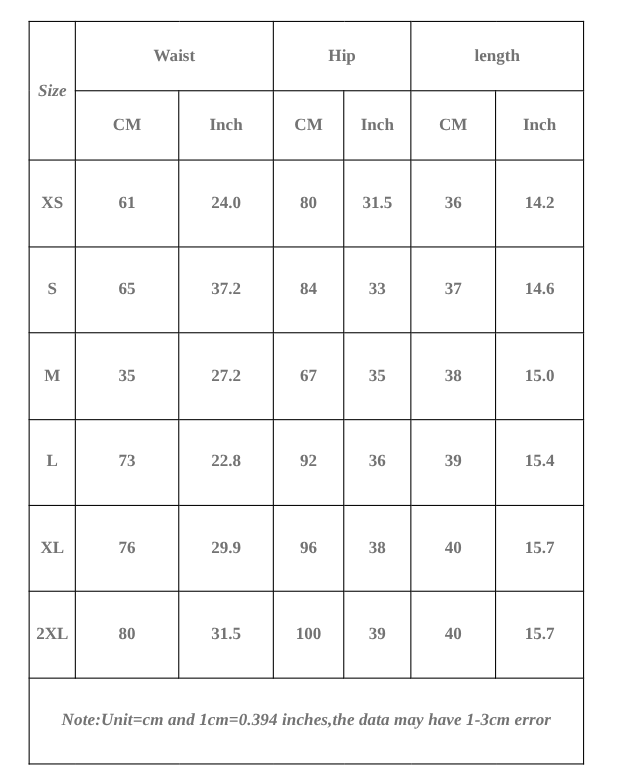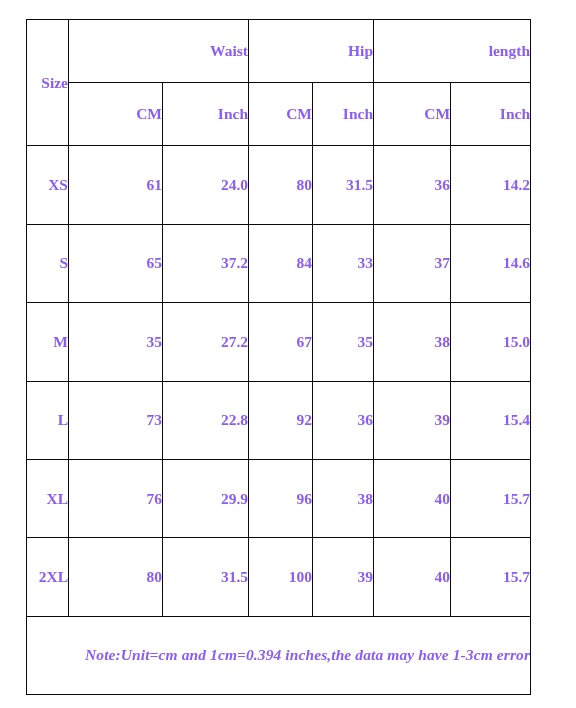--- a/index.html
+++ b/index.html
@@ -22,32 +22,33 @@
     height: 676px;
   }
   table.size-chart {
     width: 504px;
     height: 676px;
     border-collapse: collapse;
     table-layout: fixed;
   }
   table.size-chart td {
     border: 1.6px solid #0a0a0a;
-    text-align: right;
+    text-align: center;
     vertical-align: middle;
     font-weight: bold;
     font-size: 15.5px;
-    color: #8b5cf6;
+    color: #737373;
     padding: 0;
   }
   td.group-head {
     font-size: 16px;
   }
   td.size-head {
     font-size: 16px;
+    font-style: italic;
   }
   td.unit-head {
     font-size: 15.5px;
   }
   td.size-cell {
     font-size: 16px;
     margin-left: 11px;
   }
   td.note-cell {
     font-size: 15.5px;

